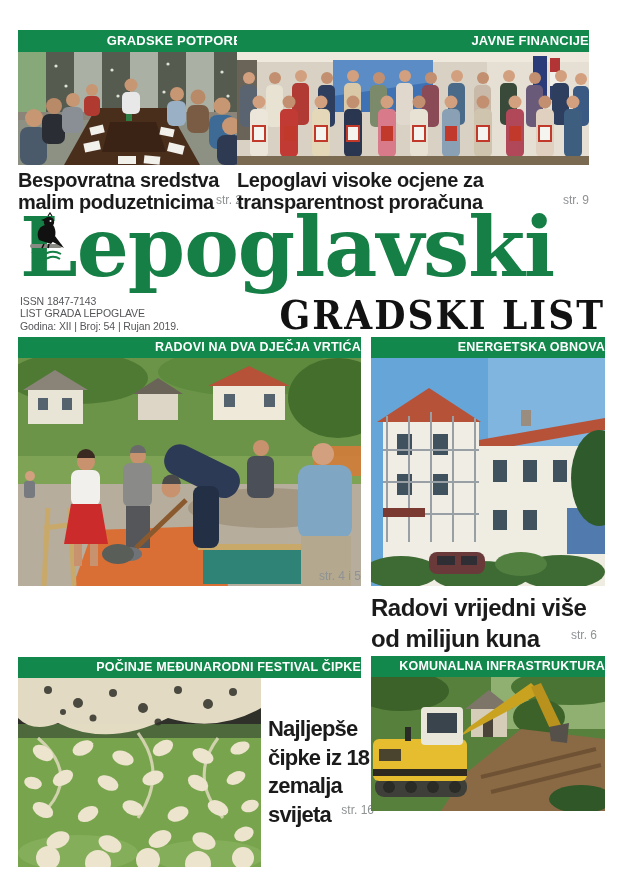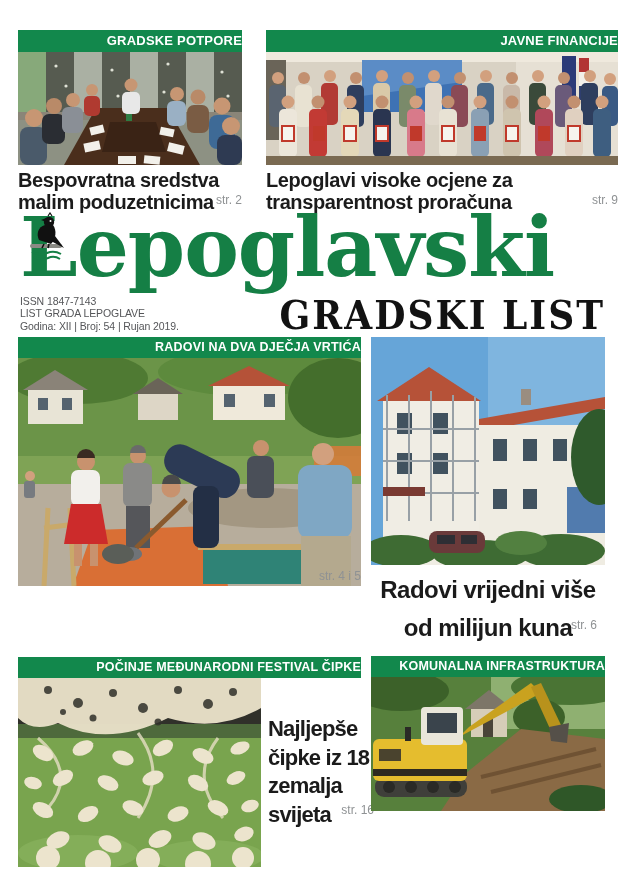--- a/index.html
+++ b/index.html
@@ -12,21 +12,21 @@
     display:block;background:var(--banner-green,#12884C);color:#fff;
     font-weight:700;font-size:13px;height:22px;line-height:22px;
     text-align:right;letter-spacing:.2px;white-space:nowrap;overflow:hidden;
   }
   .tag-sm{height:21px;line-height:21px;font-size:12.5px;}
   .photo{display:block;}
   .photo svg{display:block;}
   .hl{font-weight:700;color:var(--headline-black,#1b1b1b);position:relative;}
   .hl-top{font-size:20px;line-height:21.5px;margin-top:5px;letter-spacing:-.4px;}
   .hl-xl{font-size:30px;line-height:31px;margin-top:6px;letter-spacing:-.6px;}
-  .hl-md{font-size:24px;line-height:38px;margin-top:6px;letter-spacing:-.5px;text-align:center;}
+  .hl-md{font-size:24px;line-height:31px;margin-top:6px;letter-spacing:-.5px;}
   .ref{
     position:absolute;right:0;bottom:2px;font-weight:400;font-size:12px;
     letter-spacing:0;color:var(--page-ref-gray,#8f9294);white-space:nowrap;
   }
   .ref-in8{right:8px;bottom:3px;}
   .ref-in10{right:10px;bottom:3px;}
   
   .mast{position:absolute;left:18px;top:210px;width:587px;height:122px;}
   .mast-title{
     position:absolute;left:2px;top:-4px;margin:0;
@@ -113,21 +113,21 @@
             <rect x="199" y="83" width="25" height="30" rx="8" fill="#2e3a52"></rect>
         </g>
       </svg>
     </div>
     <div class="hl hl-top">
       <span>Bespovratna sredstva malim poduzetnicima</span>
       <span class="ref">str. 2</span>
     </div>
   </div>
 
-  <div class="story" style="left:266px;top:30px;width:352px;">
+  <div class="story" style="left:237px;top:30px;width:352px;">
     <span class="tag">JAVNE FINANCIJE</span>
     <div class="photo">
       <svg width="352" height="113" viewBox="0 0 352 113">
         <rect width="352" height="113" fill="#d9d2c4"></rect>
         <rect x="250" width="102" height="113" fill="#e6e0d4"></rect>
         <rect y="0" width="352" height="10" fill="#efe9dd"></rect>
         <rect x="0" y="8" width="20" height="80" fill="#6a6458"></rect>
         <rect x="96" y="8" width="100" height="52" fill="#3e72b4"></rect>
         <polygon points="96,8 196,8 196,30 96,44" fill="#5b8cc6"></polygon>
         <rect x="296" y="4" width="14" height="48" fill="#2b3a78"></rect>
@@ -335,20 +335,21 @@
         <rect x="280" y="107" width="54" height="74" rx="12" fill="#7fa7c4"></rect>
         <rect x="283" y="178" width="50" height="50" fill="#b4a98e"></rect>
       </svg>
     </div>
     <div class="hl hl-xl">
       <span class="ref" style="bottom:0;margin-top:24px;">str. 4 i 5</span>
     </div>
   </div>
 
   <div class="story" style="left:371px;top:337px;width:234px;">
+    <span class="tag tag-sm">ENERGETSKA OBNOVA</span>
     <div class="photo">
       <svg width="234" height="228" viewBox="0 0 234 228">
         <rect width="234" height="228" fill="#66a5d8"></rect>
         <rect x="117" width="117" height="228" fill="#8fc0e4" opacity="0.6"></rect>
         <polygon points="6,64 58,30 110,64" fill="#b65238"></polygon>
         <rect x="12" y="64" width="96" height="164" fill="#f0ede4"></rect>
         <polygon points="108,82 234,60 234,72 108,94" fill="#b65238"></polygon>
         <rect x="108" y="88" width="126" height="140" fill="#efece2"></rect>
         <rect x="150" y="52" width="10" height="16" fill="#9a8d80"></rect>
         <g fill="#41525f">

